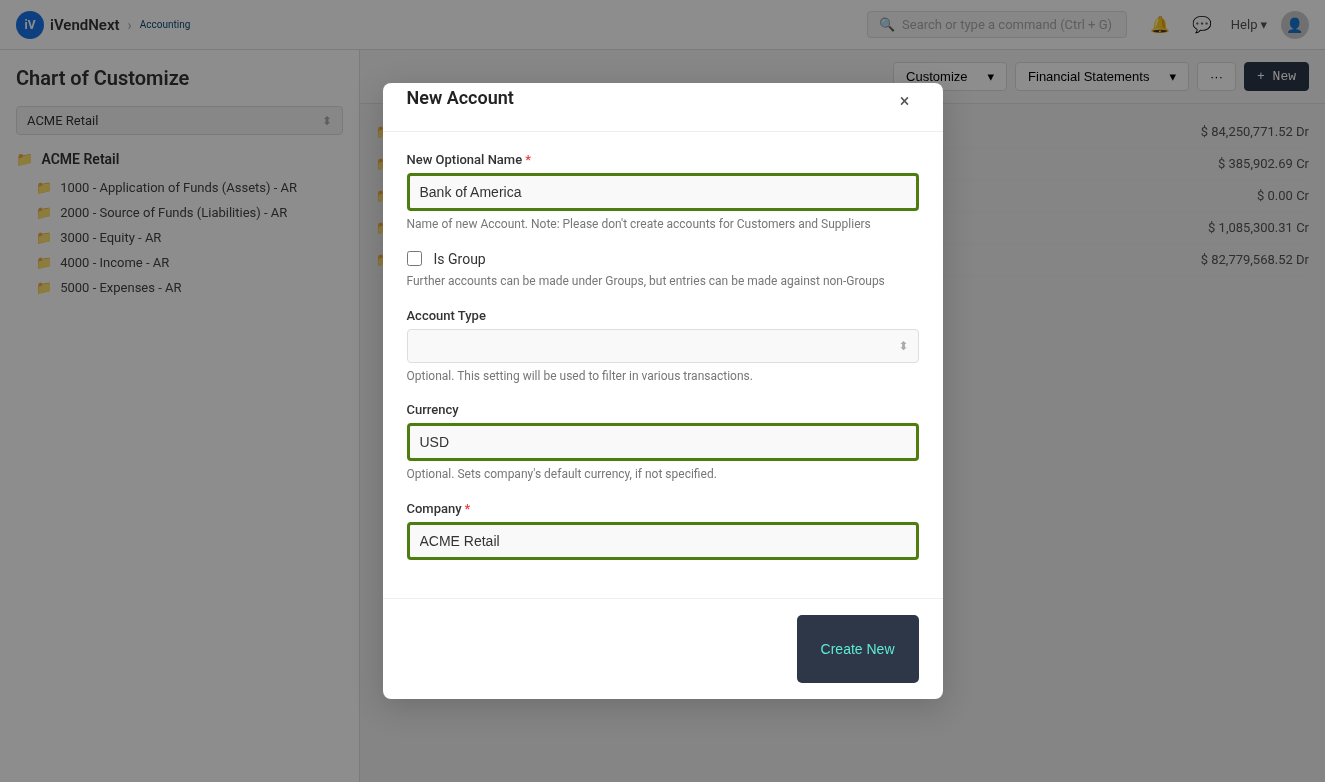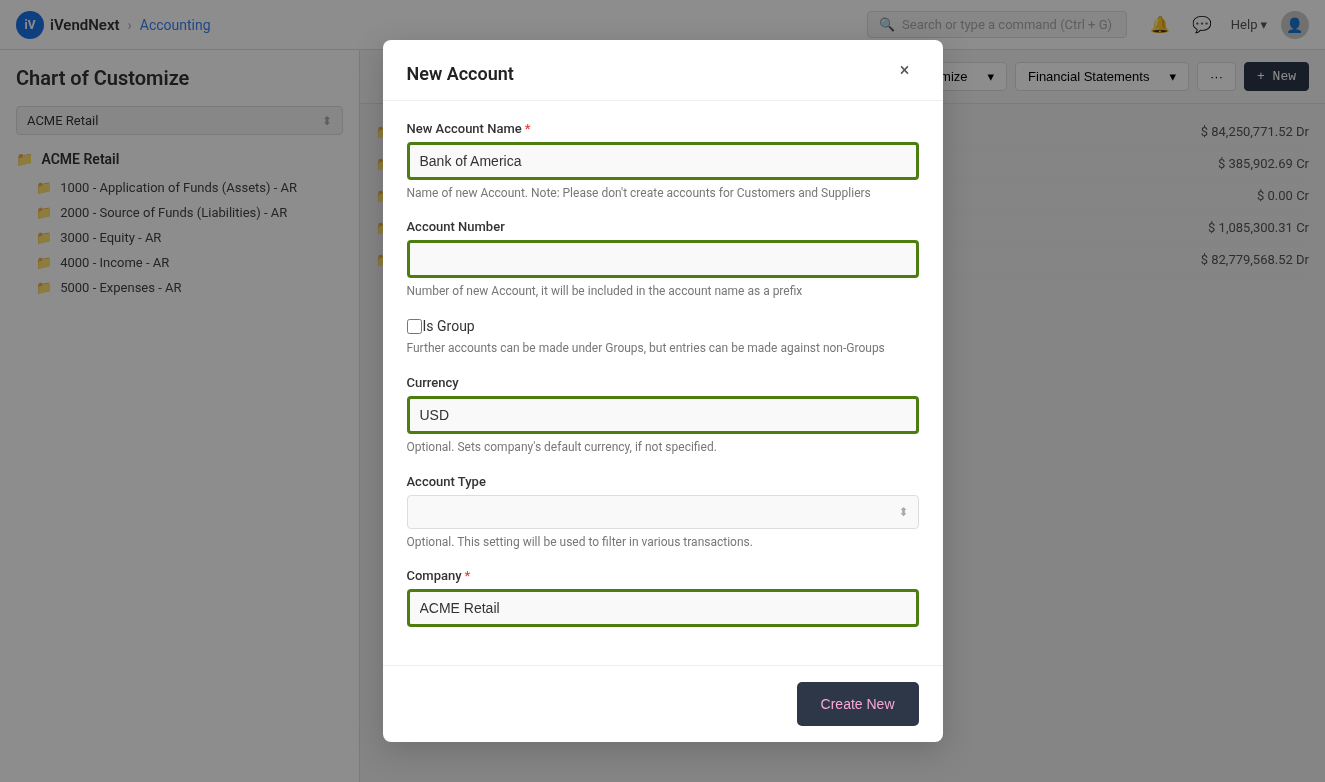--- a/index.html
+++ b/index.html
@@ -52,22 +52,22 @@
       justify-content: center;
       color: white;
       font-size: 12px;
       font-weight: bold;
     }
     .breadcrumb-sep {
       color: #aaa;
       font-size: 14px;
     }
     .breadcrumb-item {
-      color: #3b82f6;
-      font-size: 14px;
+      color: #0c4a6e;
+      font-size: 10px;
     }
     .navbar-search {
       margin-left: auto;
       background: #f5f5f5;
       border: 1px solid #ddd;
       border-radius: 4px;
       padding: 5px 12px;
       font-size: 13px;
       color: #aaa;
       width: 260px;
@@ -247,23 +247,23 @@
       background: #fff;
       border-radius: 8px;
       width: 560px;
       max-height: 780px;
       overflow-y: auto;
       position: relative;
       box-shadow: 0 8px 32px rgba(0,0,0,0.18);
     }
     .modal-header {
       display: flex;
-      align-items: flex-end;
+      align-items: flex-start;
       justify-content: space-between;
-      padding: 16px 24px 16px;
+      padding: 4px 24px 16px;
       border-bottom: 1px solid #eee;
     }
     .modal-title {
       font-size: 18px;
       font-weight: 600;
       color: #222;
     }
     .modal-close {
       width: 28px;
       height: 28px;
@@ -305,21 +305,21 @@
     }
     .form-hint {
       font-size: 12px;
       color: #777;
       margin-top: 5px;
       line-height: 1.4;
     }
     .checkbox-row {
       display: flex;
       align-items: center;
-      gap: 1px;
+      gap: 12px;
       margin-bottom: 6px;
     }
     .checkbox-input {
       width: 15px;
       height: 15px;
       border: 1px solid #bbb;
       border-radius: 2px;
       cursor: pointer;
     }
     .checkbox-label {
@@ -351,23 +351,23 @@
       font-size: 12px;
       pointer-events: none;
     }
     .modal-footer {
       padding: 16px 24px;
       display: flex;
       justify-content: flex-end;
       border-top: 1px solid #eee;
     }
     .btn-create {
-      padding: 14px 24px;
+      padding: 26px 24px;
       background: #2d3748;
-      color: #f9a8d4;
+      color: #5eead4;
       border: none;
       border-radius: 5px;
       font-size: 14px;
       font-weight: 500;
       cursor: pointer;
     }
   </style>
 </head>
 <body>
 
@@ -496,64 +496,59 @@
 <div class="modal-overlay">
   <div class="modal">
     <div class="modal-header">
       <span class="modal-title">New Account</span>
       <div class="modal-close">×</div>
     </div>
     <div class="modal-body">
 
       <div class="form-group">
         <div class="form-label">
-          <span>New Account Name</span>
+          <span>New Optional Name</span>
           <span class="required-star">*</span>
         </div>
         <input class="form-input" type="text" value="Bank of America" style="">
         <div class="form-hint">Name of new Account. Note: Please don't create accounts for Customers and Suppliers</div>
       </div>
 
-      <div class="form-group">
-        <div class="form-label">Account Number</div>
-        <input class="form-input" type="text" value="" style="">
-        <div class="form-hint">Number of new Account, it will be included in the account name as a prefix</div>
-      </div>
 
       <div class="form-group">
         <div class="checkbox-row">
           <input class="checkbox-input" type="checkbox" id="is-group" style="">
           <label class="checkbox-label" for="is-group">Is Group</label>
         </div>
         <div class="form-hint">Further accounts can be made under Groups, but entries can be made against non-Groups</div>
-      </div>
-
-      <div class="form-group">
-        <div class="form-label">Currency</div>
-        <input class="form-input" type="text" value="USD" style="">
-        <div class="form-hint">Optional. Sets company's default currency, if not specified.</div>
       </div>
 
       <div class="form-group">
         <div class="form-label">Account Type</div>
         <div class="select-wrapper">
           <select class="select-input">
             <option value=""></option>
             <option value="Bank">Bank</option>
             <option value="Cash">Cash</option>
             <option value="Receivable">Receivable</option>
             <option value="Payable">Payable</option>
             <option value="Expense">Expense</option>
             <option value="Income">Income</option>
           </select>
         </div>
         <div class="form-hint">Optional. This setting will be used to filter in various transactions.</div>
       </div>
 
       <div class="form-group">
+        <div class="form-label">Currency</div>
+        <input class="form-input" type="text" value="USD" style="">
+        <div class="form-hint">Optional. Sets company's default currency, if not specified.</div>
+      </div>
+
+      <div class="form-group">
         <div class="form-label">
           <span>Company</span>
           <span class="required-star">*</span>
         </div>
         <input class="form-input" type="text" value="ACME Retail" style="">
       </div>
 
     </div>
     <div class="modal-footer">
       <button class="btn-create">Create New</button>

